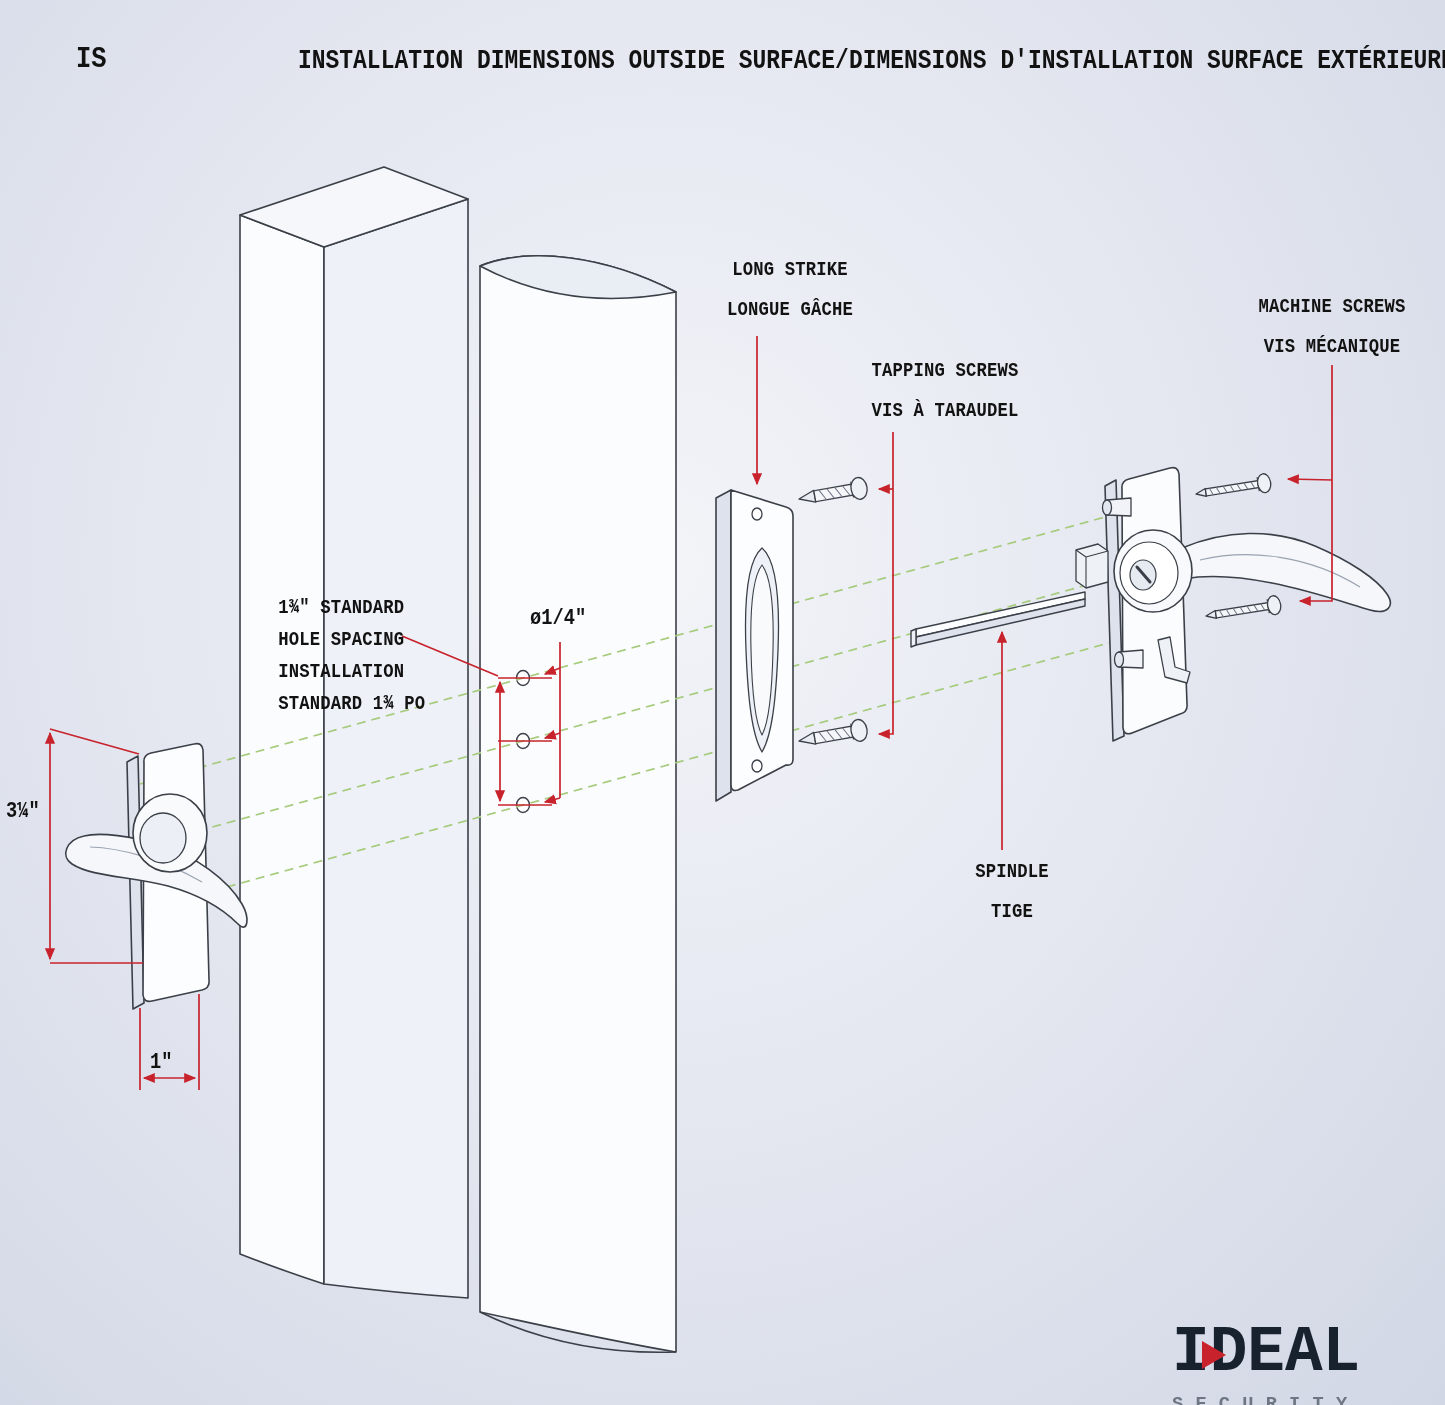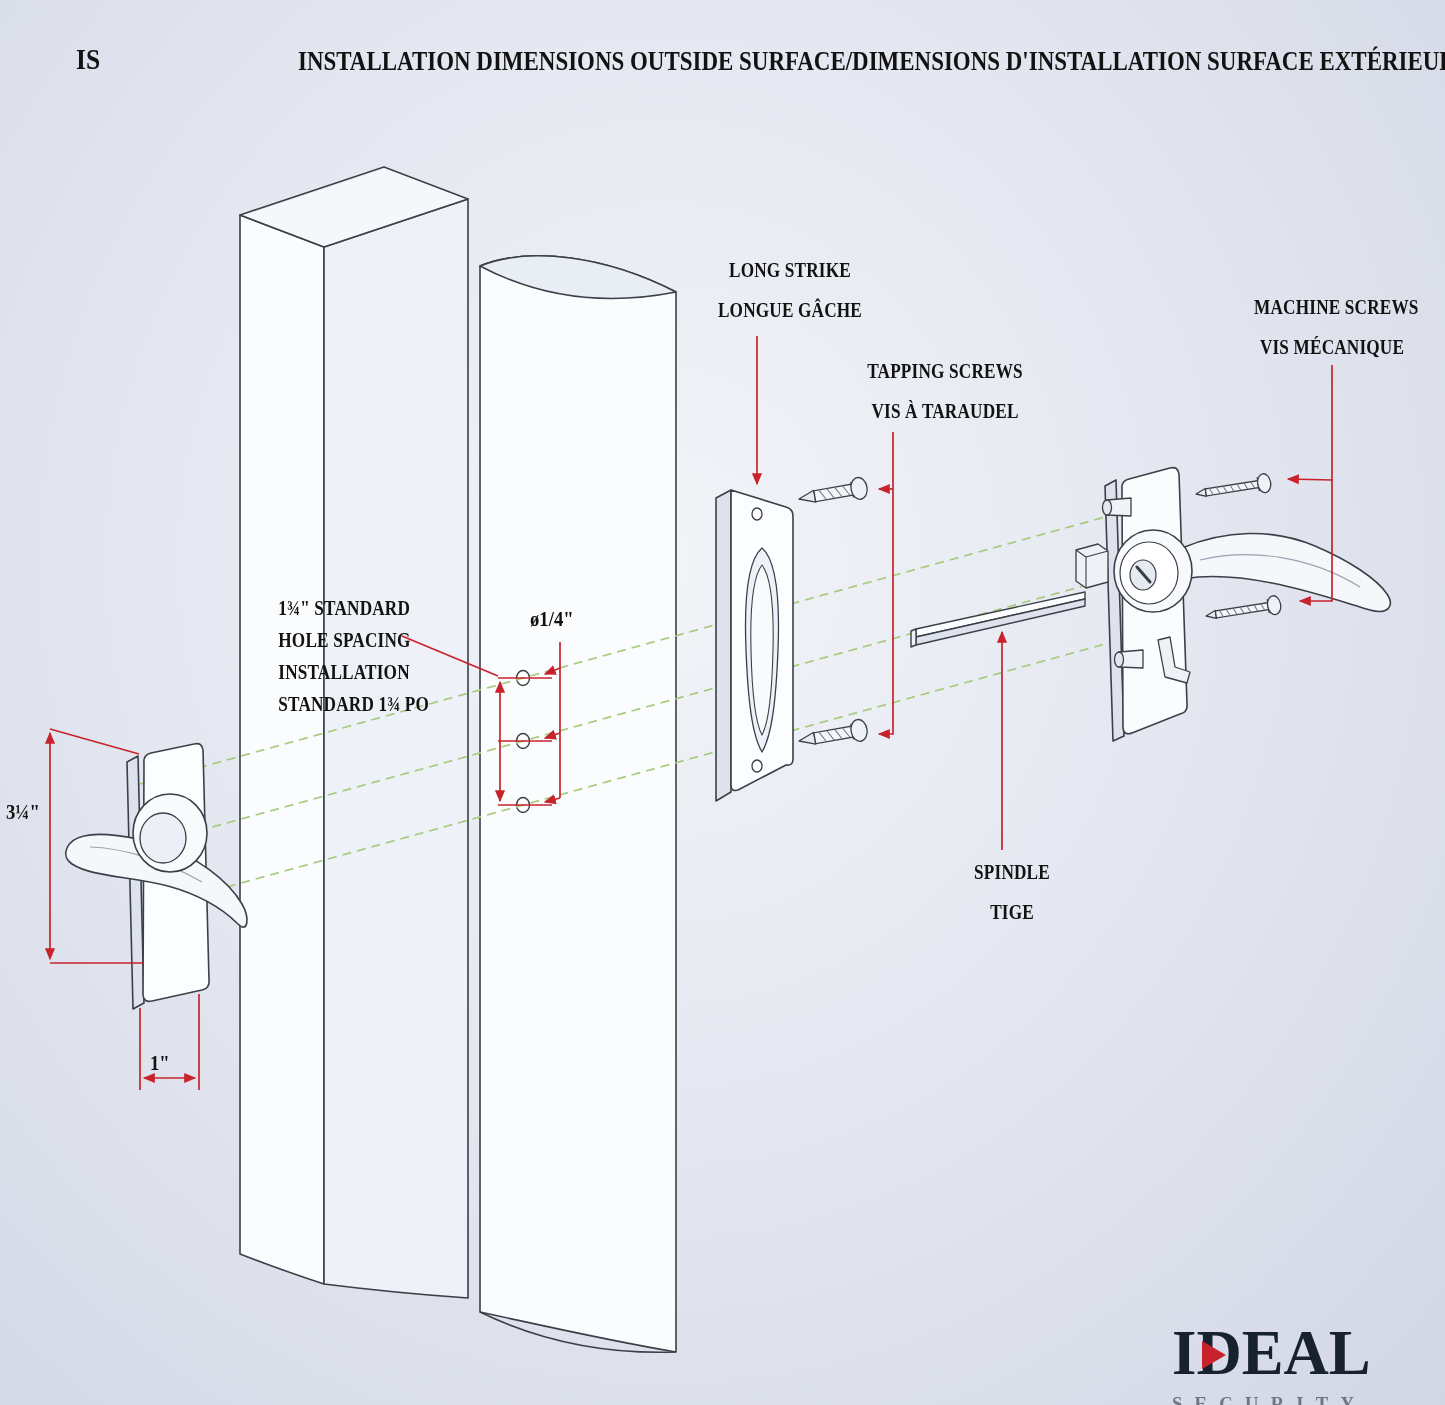--- a/index.html
+++ b/index.html
@@ -1,18 +1,18 @@
 <!DOCTYPE html>
 <html><head>
 <meta charset="utf-8">
 <style>
   html,body{margin:0;padding:0;background:#cfd4e2}
   .stage{position:relative;width:1445px;height:1405px;overflow:hidden;
     background:radial-gradient(ellipse at 46% 40%, #f2f4f8 0%, #e4e7f0 48%, #d2d7e5 100%);
-    font-family:Liberation Serif, serif;color:#121212}
+    font-family:Liberation Mono, monospace;color:#121212}
   svg.diagram{position:absolute;left:0;top:0}
   .lbl{position:absolute;font-weight:bold;font-size:21px;line-height:40px;text-align:center;
     letter-spacing:.2px;transform:scaleX(.82);transform-origin:50% 0;white-space:nowrap}
   .lbl span{display:block}
   .lbl.tight{line-height:32px;text-align:right;transform-origin:100% 0}
   .dimtxt{position:absolute;font-weight:bold;font-size:22px;transform:scaleX(.85);
     transform-origin:0 0;white-space:nowrap}
   .title-code{position:absolute;left:76px;top:42px;font-weight:bold;font-size:30px;
     transform:scaleX(.85);transform-origin:0 0}
   .page-title{position:absolute;left:205px;top:46px;width:1240px;text-align:center;font-weight:bold;

